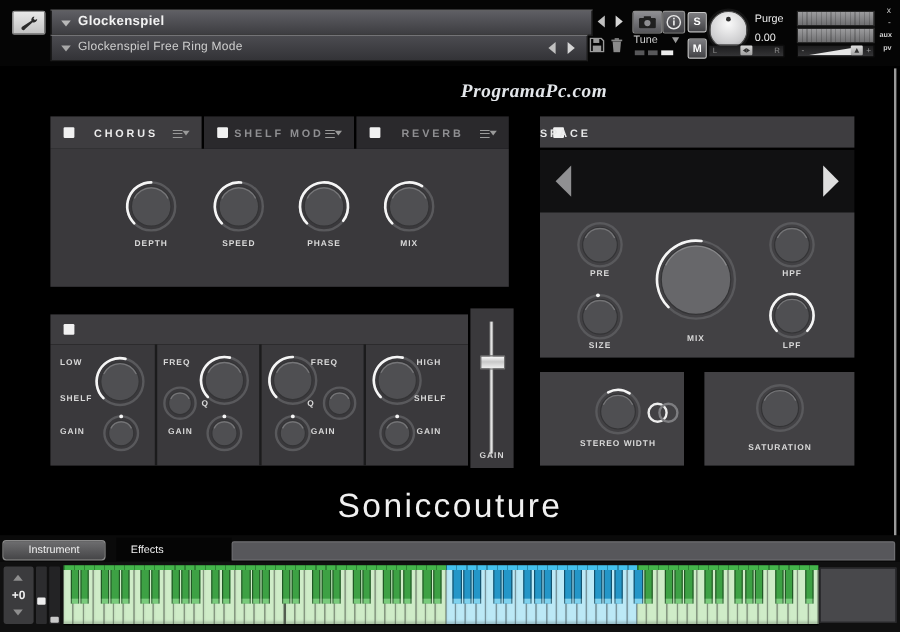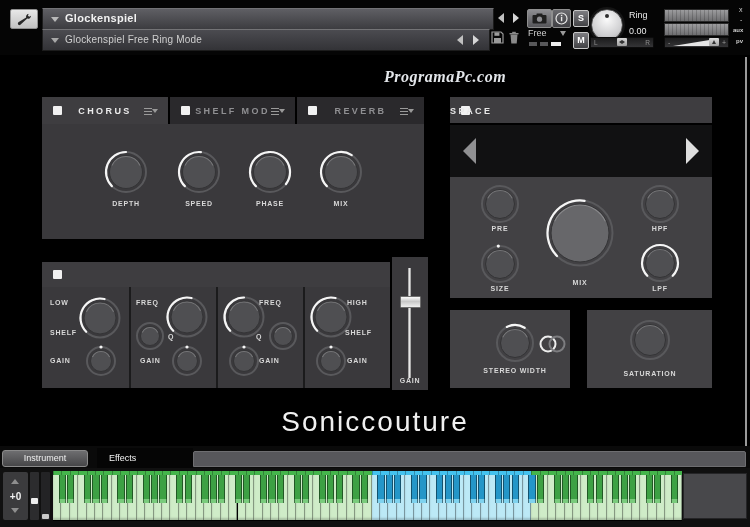--- a/index.html
+++ b/index.html
@@ -101,36 +101,36 @@
       <rect x="3.4" y="1.4" width="5" height="3.4" fill="#9a9a9a"></rect>
       <rect x="3" y="7" width="7" height="5" fill="#9a9a9a"></rect>
     </svg>
     <svg width="12" height="13" viewBox="0 0 12 13" style="position:absolute;left:508px;top:31px;">
       <path d="M2.5 3.5h7l-.8 9h-5.4z" fill="#8a8a8a"></path>
       <rect x="1.5" y="2" width="9" height="1.4" fill="#8a8a8a"></rect>
       <rect x="4.2" y="0.8" width="3.6" height="1.4" fill="#8a8a8a"></rect>
     </svg>
 
     <div class="tinytxt" style="left:528px;top:29px;font-size:9px;line-height:9px;">
-      <span>Free</span>
+      <span>Tune</span>
     </div>
     <div class="caret-dn" style="left:560px;top:31px;border-top-color:#9a9a9a;border-left-width:3px;border-right-width:3px;"></div>
     <div class="abs" style="left:529px;top:42px;width:34px;height:5px;">
       <span class="abs" style="left:0;width:8px;height:4px;background:#58585a;"></span>
       <span class="abs" style="left:11px;width:8px;height:4px;background:#58585a;"></span>
       <span class="abs" style="left:22px;width:10px;height:4px;background:#ececec;"></span>
     </div>
 
     <div class="sm-btn" style="left:573px;top:10px;">S</div>
     <div class="sm-btn" style="left:573px;top:32px;">M</div>
 
     <div class="abs" style="left:591px;top:9px;width:30px;height:30px;border-radius:50%;border:1px solid #4a4a4a;box-shadow:0 0 0 2px #141414;background:radial-gradient(circle at 50% 32%,#fafafa,#cdcdcf 65%,#97979a);">
       <span class="abs" style="left:13px;top:4px;width:4px;height:4px;border-radius:50%;background:#2e2e2e;"></span>
     </div>
-    <div class="tinytxt" style="left:629px;top:12px;font-size:9px;color:#ececec;">Ring</div>
+    <div class="tinytxt" style="left:629px;top:12px;font-size:9px;color:#ececec;">Purge</div>
     <div class="tinytxt" style="left:629px;top:28px;font-size:9px;color:#ececec;">0.00</div>
 
     <div class="slider-tr" style="left:590px;top:37px;width:62px;">
       <span class="tinytxt" style="left:3px;top:1px;font-size:6.5px;color:#8e8e8e;">L</span>
       <span class="tinytxt" style="right:3px;top:1px;font-size:6.5px;color:#8e8e8e;">R</span>
       <span class="abs" style="left:26px;top:0;width:10px;height:8px;background:linear-gradient(to bottom,#d8d8d8,#9f9f9f);border-radius:1px;">
         <span class="abs" style="left:2px;top:2px;width:0;height:0;border-top:2px solid transparent;border-bottom:2px solid transparent;border-right:3px solid #333;"></span>
         <span class="abs" style="right:2px;top:2px;width:0;height:0;border-top:2px solid transparent;border-bottom:2px solid transparent;border-left:3px solid #333;"></span>
       </span>
     </div>

